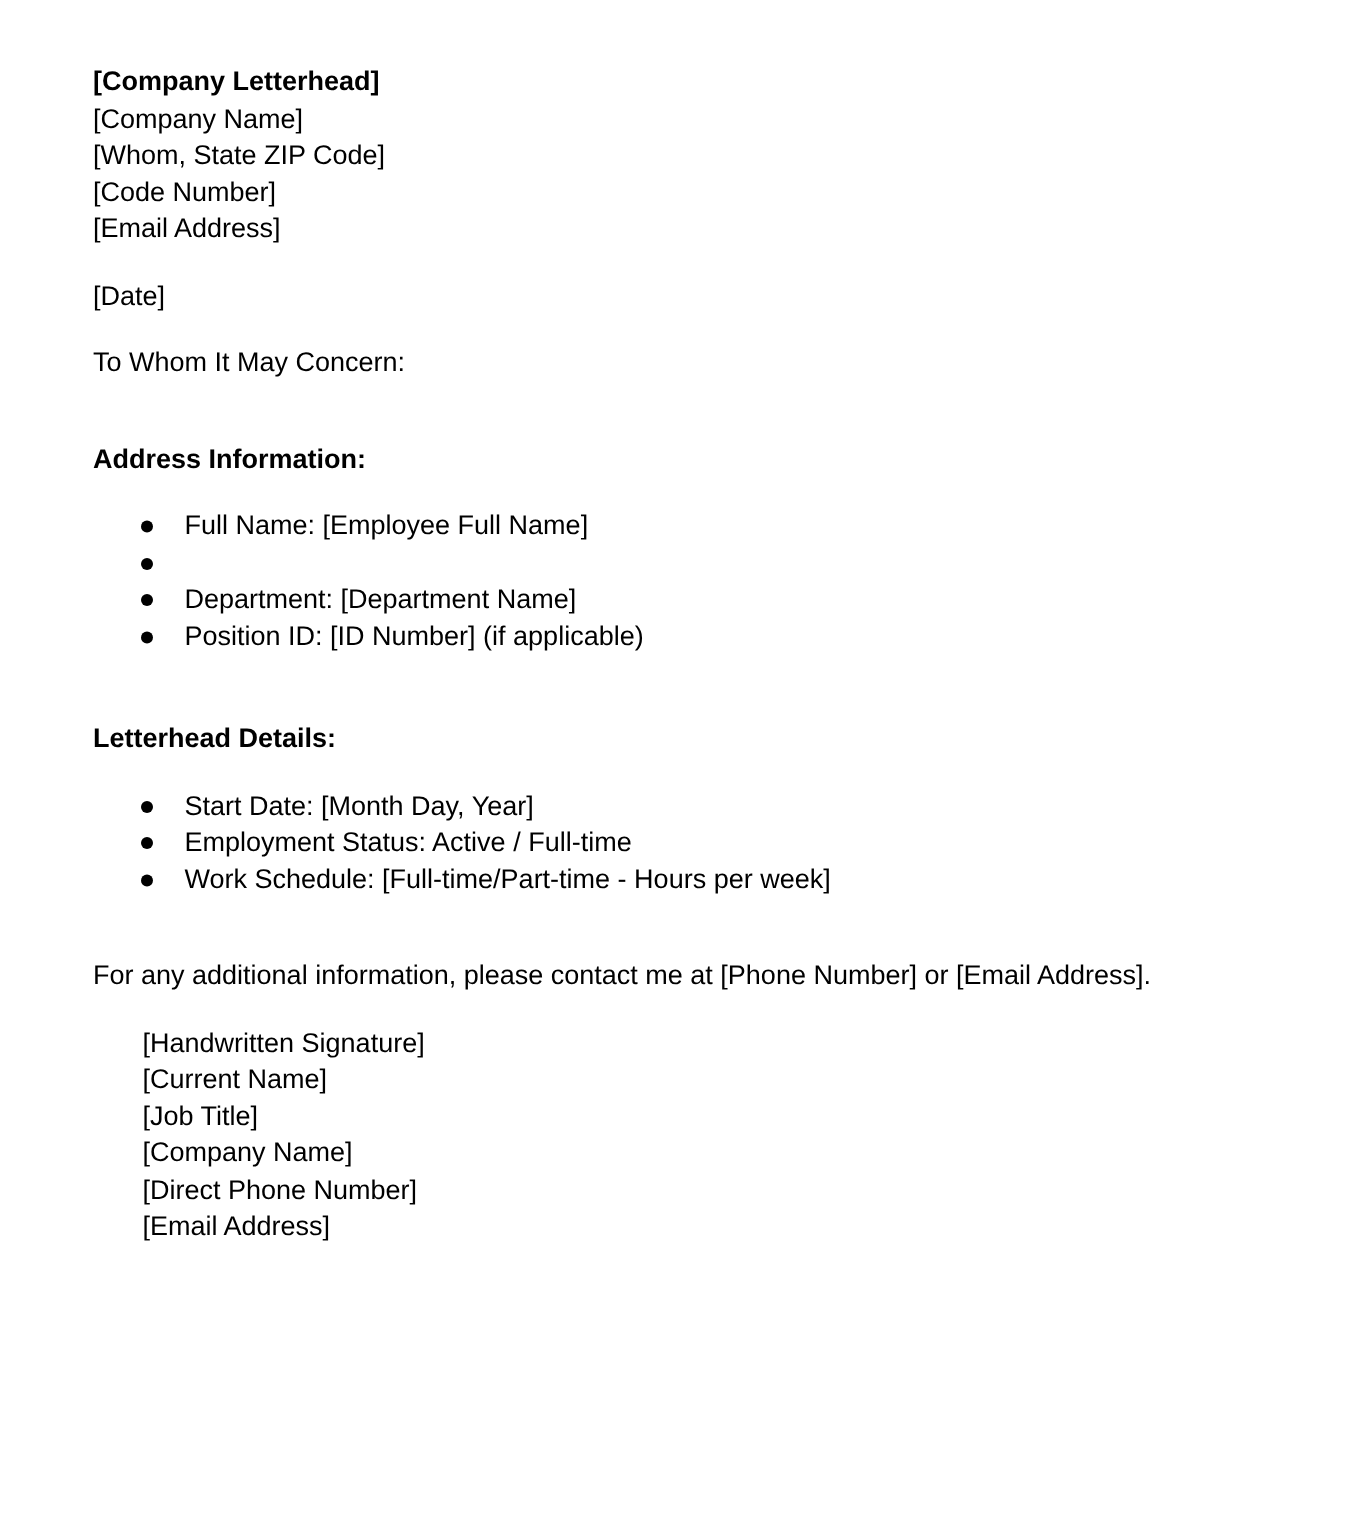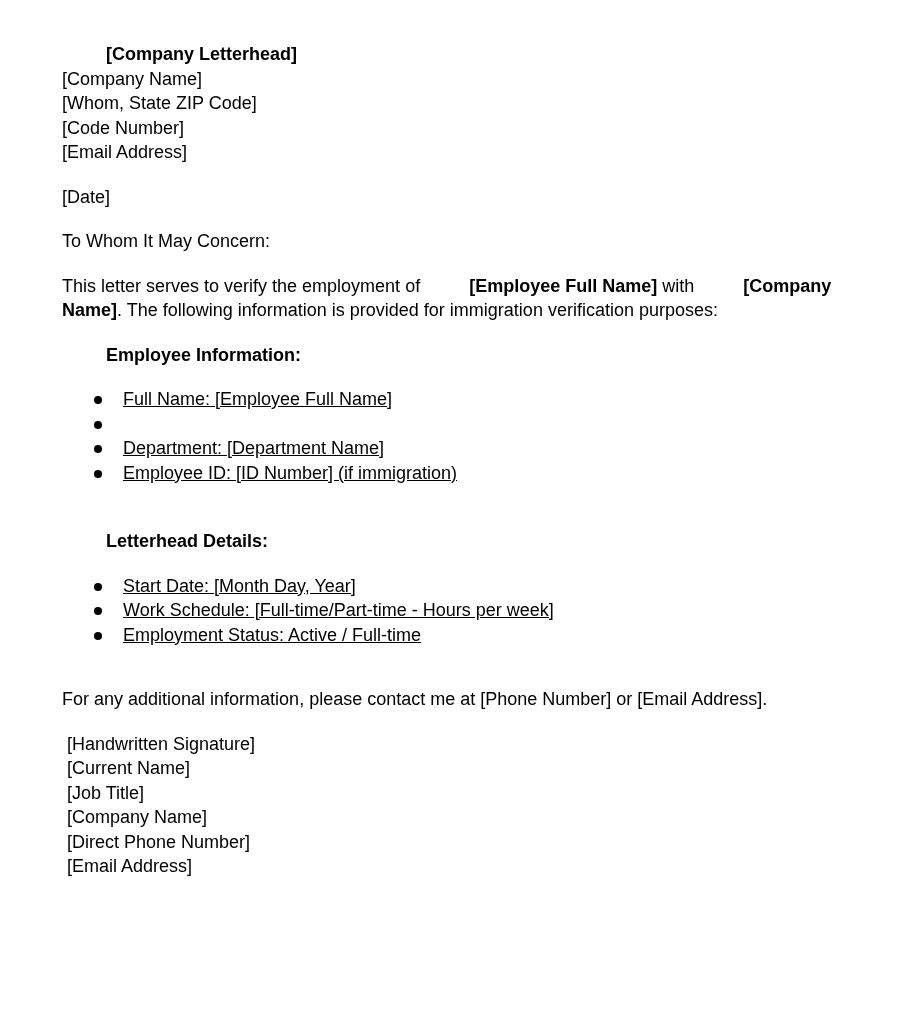--- a/index.html
+++ b/index.html
@@ -18,49 +18,48 @@
   .page {
     position: relative;
     padding: 42px 0 0 62px;
     width: 780px;
   }
   .line {
     line-height: 24.5px;
     height: 24.5px;
     white-space: nowrap;
   }
-  .bold { font-weight: bold; margin-left: 44px; }
+  .bold { font-weight: bold; }
   .gap { height: 20px; }
   .para {
     line-height: 24.5px;
     white-space: normal;
   }
   ul.bullets {
     list-style: none;
     margin: 0;
     padding: 0;
   }
   ul.bullets li {
     position: relative;
     line-height: 24.5px;
     height: 24.5px;
     padding-left: 61px;
     white-space: nowrap;
-    text-decoration: underline;
   }
   ul.bullets li .dot {
     position: absolute;
     left: 32px;
     top: 9px;
     width: 8px;
     height: 8px;
     border-radius: 50%;
     background: #000;
   }
-  .sig-indent { padding-left: 5px; }
+  .sig-indent { padding-left: 5px; margin-left: 28px; }
 </style>
 </head>
 <body>
 
 <div class="page">
 
   <div>
     <div class="line bold">[Company Letterhead]</div>
     <div class="line">[Company Name]</div>
     <div class="line">[Whom, State ZIP Code]</div>
@@ -68,41 +67,40 @@
     <div class="line">[Email Address]</div>
   </div>
 
   <div class="gap"></div>
   <div class="line">[Date]</div>
 
   <div class="gap"></div>
   <div class="line">To Whom It May Concern:</div>
 
   <div class="gap"></div>
-  <div class="para"><span>This letter serves to verify the employment of </span><span class="bold">[Employee Full Name]</span><span> with </span><span class="bold">[Company Name]</span><span>. The following information is provided for immigration verification purposes:</span></div>
 
   <div class="gap"></div>
-  <div class="line bold">Employee Information:</div>
+  <div class="line bold">Address Information:</div>
 
   <div class="gap"></div>
   <ul class="bullets">
     <li><span class="dot"></span><span>Full Name: [Employee Full Name]</span></li>
     <li><span class="dot"></span></li>
     <li><span class="dot"></span><span>Department: [Department Name]</span></li>
-    <li><span class="dot"></span><span>Employee ID: [ID Number] (if immigration)</span></li>
+    <li><span class="dot"></span><span>Position ID: [ID Number] (if applicable)</span></li>
   </ul>
 
   <div class="gap" style="height:44px;"></div>
   <div class="line bold">Letterhead Details:</div>
 
   <div class="gap"></div>
   <ul class="bullets">
     <li><span class="dot"></span><span>Start Date: [Month Day, Year]</span></li>
+    <li><span class="dot"></span><span>Employment Status: Active / Full-time</span></li>
     <li><span class="dot"></span><span>Work Schedule: [Full-time/Part-time - Hours per week]</span></li>
-    <li><span class="dot"></span><span>Employment Status: Active / Full-time</span></li>
   </ul>
 
   <div class="gap"></div>
 
   <div class="gap"></div>
   <div class="line">For any additional information, please contact me at [Phone Number] or [Email Address].</div>
 
   <div class="gap"></div>
   <div>
     <div class="line sig-indent">[Handwritten Signature]</div>

